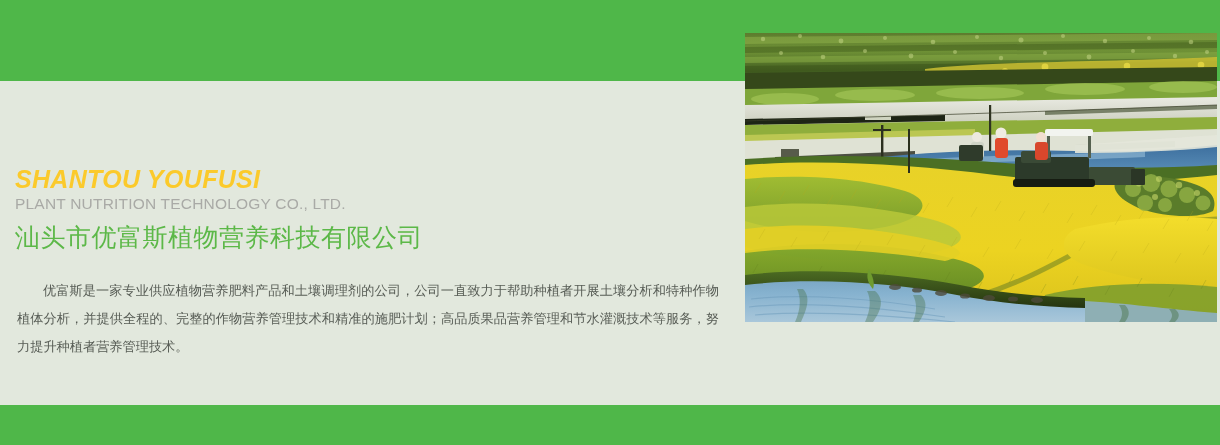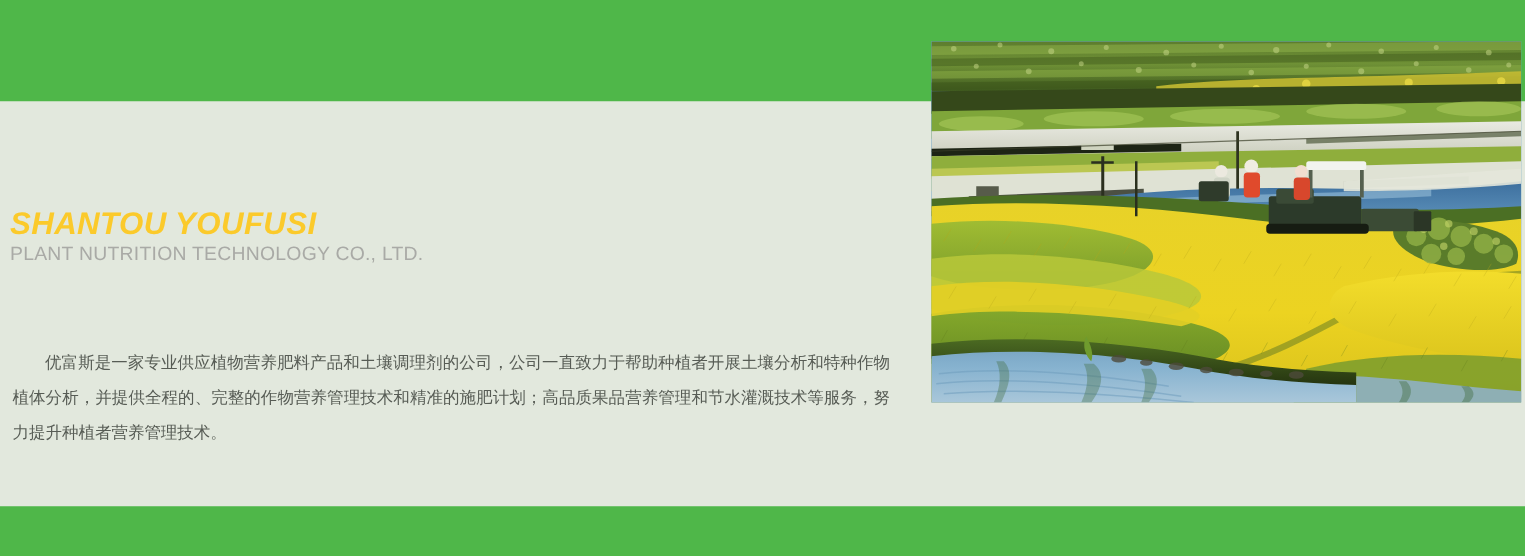--- a/index.html
+++ b/index.html
@@ -29,21 +29,21 @@
   .bar-bottom {
     position: absolute;
     left: 0; top: 405px;
     width: 1220px; height: 40px;
     background: #4fb749;
   }
 
   
   .left-col {
     position: absolute;
-    left: 0; top: 0;
+    left: 7px; top: 0;
     width: 740px; height: 288px;
   }
   .brand {
     position: absolute;
     left: 8px;
     top: 165px;
     width: 700px;
   }
   .brand-en {
     font-size: 25px;
@@ -76,21 +76,21 @@
   .intro {
     position: absolute;
     left: 10px;
     top: 277px;
     width: 702px;
     font-size: 13.2px;
     line-height: 28px;
     color: #575c55;
     text-align: justify;
     text-indent: 26px;
-    font-family: Liberation Mono, monospace;
+    font-family: Liberation Serif, serif;
   }
 
   
   .photo {
     position: absolute;
     left: 745px;
     top: 33px;
     width: 472px;
     height: 289px;
     overflow: hidden;
@@ -104,20 +104,21 @@
 <div class="page">
 
   <div class="bar-top"></div>
   <div class="bar-bottom"></div>
 
   <div class="left-col">
 
     <div class="brand">
       <div class="brand-en">SHANTOU YOUFUSI</div>
       <div class="brand-sub">PLANT NUTRITION TECHNOLOGY CO., LTD.</div>
+      <div class="brand-cn">汕头市优富斯植物营养科技有限公司</div>
     </div>
 
     <div class="intro">优富斯是一家专业供应植物营养肥料产品和土壤调理剂的公司，公司一直致力于帮助种植者开展土壤分析和特种作物植体分析，并提供全程的、完整的作物营养管理技术和精准的施肥计划；高品质果品营养管理和节水灌溉技术等服务，努力提升种植者营养管理技术。</div>
 
   </div>
 
   <div class="photo">
     <svg viewBox="0 0 472 289" preserveAspectRatio="none">
       <defs>
         <linearGradient id="gTree" x1="0" y1="0" x2="0" y2="1">

